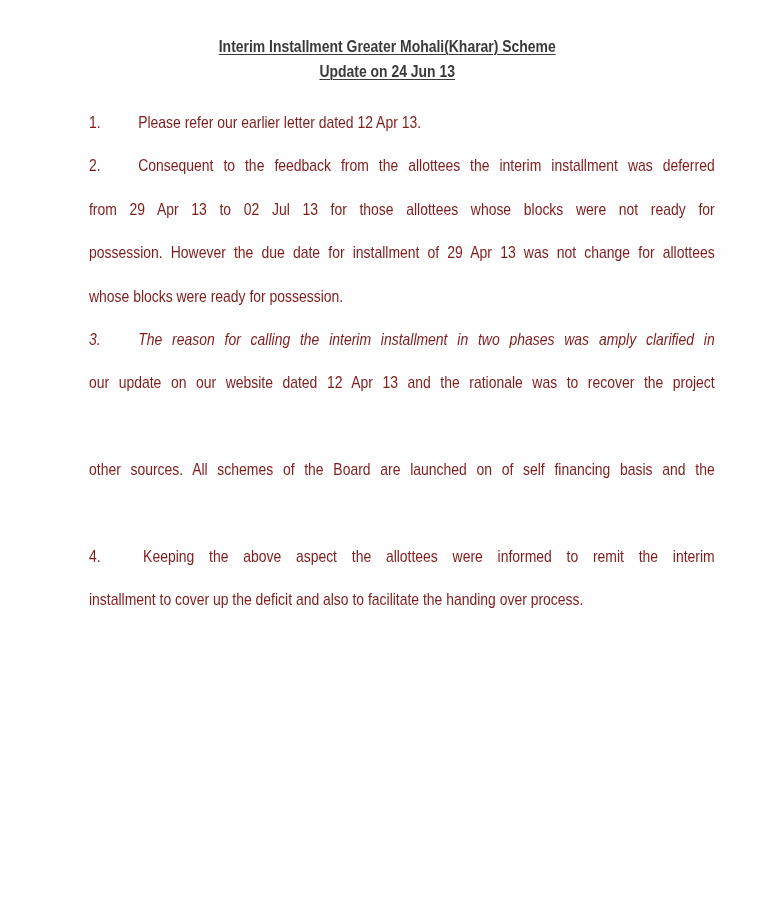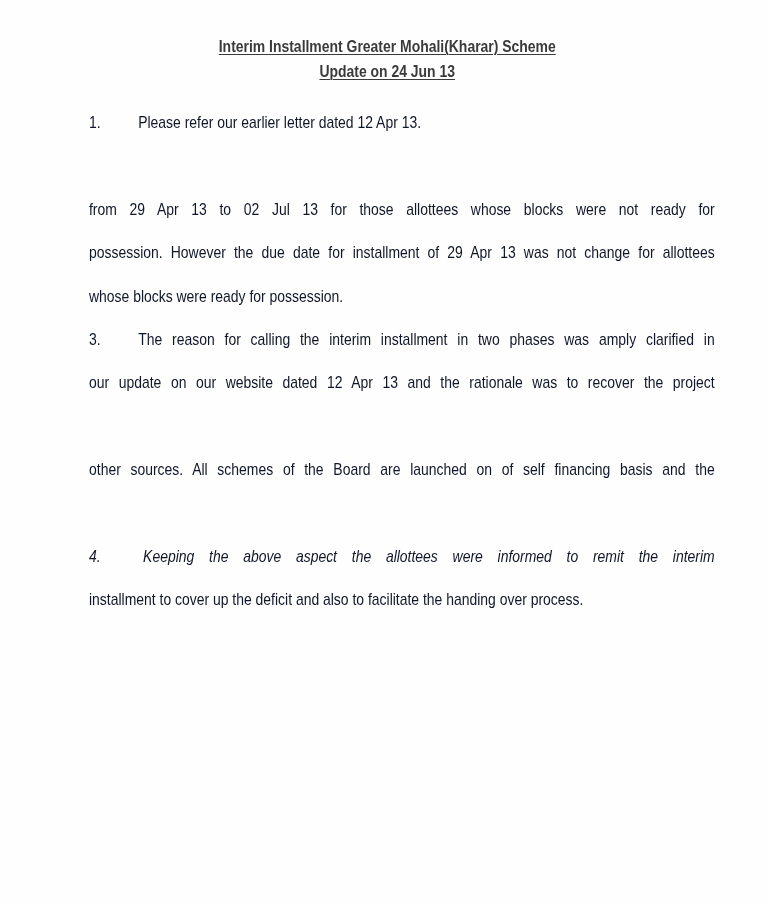--- a/index.html
+++ b/index.html
@@ -9,62 +9,65 @@
     position: absolute; left: 0; width: 768px; text-align: center;
     font-family: "Liberation Sans", sans-serif; font-weight: bold;
     font-size: 17px; color: #3a3a3a; text-decoration: underline;
     text-decoration-thickness: 1px; text-underline-offset: 2px;
     transform: scaleX(0.82); transform-origin: 402px 0;
     letter-spacing: 0px;
   }
   .line {
     position: absolute; left: 89px; width: 626px; height: 22px;
     font-family: "Liberation Sans", sans-serif; font-size: 17px;
-    color: #0f172a; white-space: nowrap; line-height: 22px;
+    color: #7f1d1d; white-space: nowrap; line-height: 22px;
   }
   .line .inner {
     display: block; width: 763px; transform: scaleX(0.82); transform-origin: 0 0;
     text-align: justify; text-align-last: justify;
   }
   .line.last .inner { text-align-last: left; }
   .num { display: inline-block; width: 60px; text-align-last: left; }
 </style>
 </head>
 <body>
 
 <div class="page">
 
   <div class="title" style="top:37px;">Interim Installment Greater Mohali(Kharar) Scheme</div>
   <div class="title" style="top:62px;">Update on 24 Jun 13</div>
 
   <div class="line last" style="top:112px;">
     <span class="inner"><span class="num">1.</span><span>Please refer our earlier letter dated 12 Apr 13.</span></span>
   </div>
 
+  <div class="line" style="top:155px;">
+    <span class="inner"><span class="num">2.</span><span>Consequent to the feedback from the allottees the interim installment was deferred</span></span>
+  </div>
   <div class="line" style="top:199px;">
     <span class="inner">from 29 Apr 13 to 02 Jul 13 for those allottees whose blocks were not ready for</span>
   </div>
   <div class="line" style="top:242px;">
     <span class="inner">possession. However the due date for installment of 29 Apr 13 was not change for allottees</span>
   </div>
   <div class="line last" style="top:286px;">
     <span class="inner">whose blocks were ready for possession.</span>
   </div>
 
-  <div class="line" style="top:329px;">
+  <div class="line" style="top:329px;font-style:italic;">
     <span class="inner"><span class="num">3.</span><span>The reason for calling the interim installment in two phases was amply clarified in</span></span>
   </div>
   <div class="line" style="top:372px;">
     <span class="inner">our update on our website dated 12 Apr 13 and the rationale was to recover the project</span>
   </div>
   <div class="line" style="top:459px;">
     <span class="inner">other sources. All schemes of the Board are launched on of self financing basis and the</span>
   </div>
 
-  <div class="line" style="top:546px;font-style:italic;">
+  <div class="line" style="top:546px;">
     <span class="inner"><span class="num" style="width:66px;">4.</span><span>Keeping the above aspect the allottees were informed to remit the interim</span></span>
   </div>
   <div class="line last" style="top:589px;">
     <span class="inner">installment to cover up the deficit and also to facilitate the handing over process.</span>
   </div>
 
 
 </div>
 
 </body></html>

